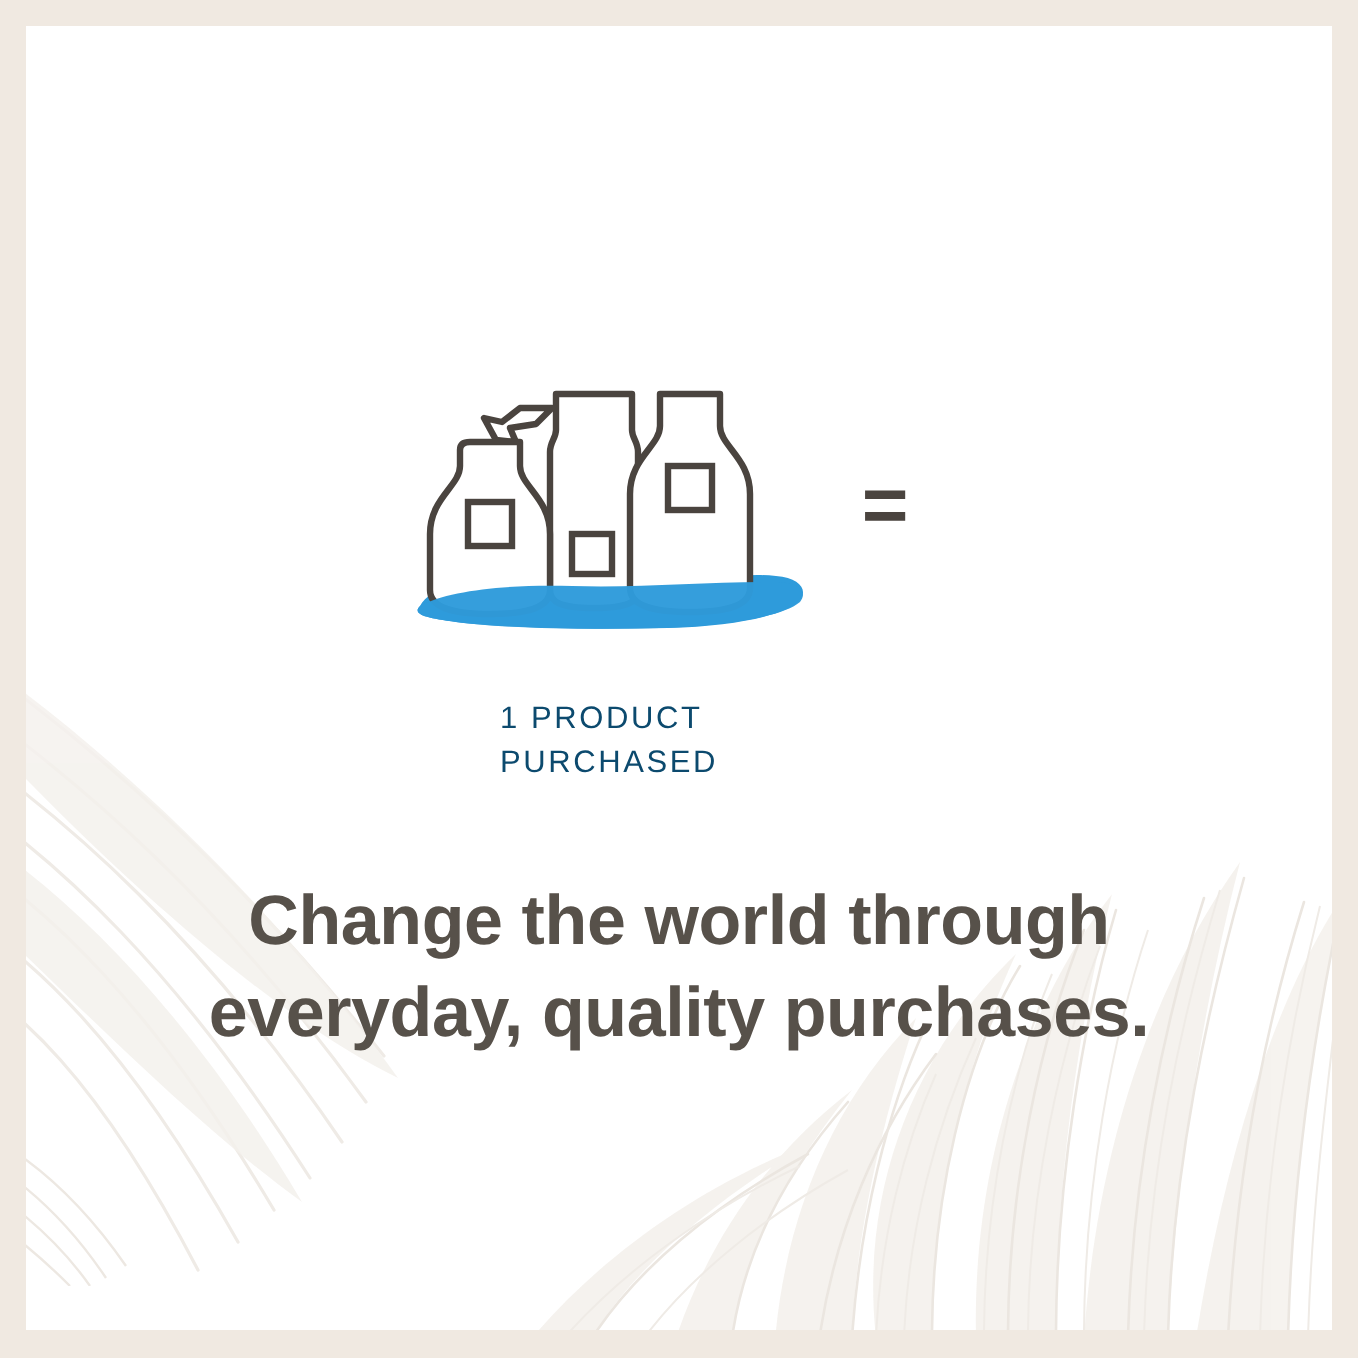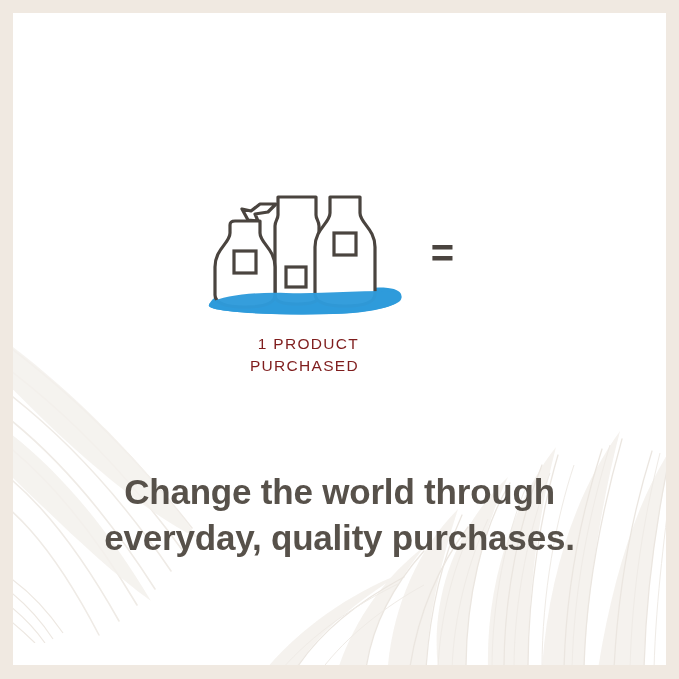--- a/index.html
+++ b/index.html
@@ -70,37 +70,37 @@
   #equals-sign {
     font-size: 40px;
     font-weight: 700;
     color: #4A443F;
     line-height: 1;
     letter-spacing: 0;
     font-family: "Liberation Sans", sans-serif;
   }
 
   .icon-caption {
-    margin-top: 14px;
-    text-align: right;
-    color: #7f1d1d;
+    margin-top: 30px;
+    text-align: left;
+    color: #0c4a6e;
     font-size: 15.5px;
     font-weight: 500;
     letter-spacing: 1.3px;
     line-height: 1.42;
     font-family: "Liberation Sans", sans-serif;
     white-space: pre-line;
   }
 
   
   #headline {
     position: absolute;
     left: 0;
     right: 0;
-    top: 433px;
+    top: 402px;
     text-align: center;
     color: #57514A;
     font-size: 35px;
     font-weight: 700;
     line-height: 1.30;
     letter-spacing: -0.2px;
     font-family: "Liberation Sans", sans-serif;
     padding: 0 22px;
     box-sizing: border-box;
     white-space: pre-line;

